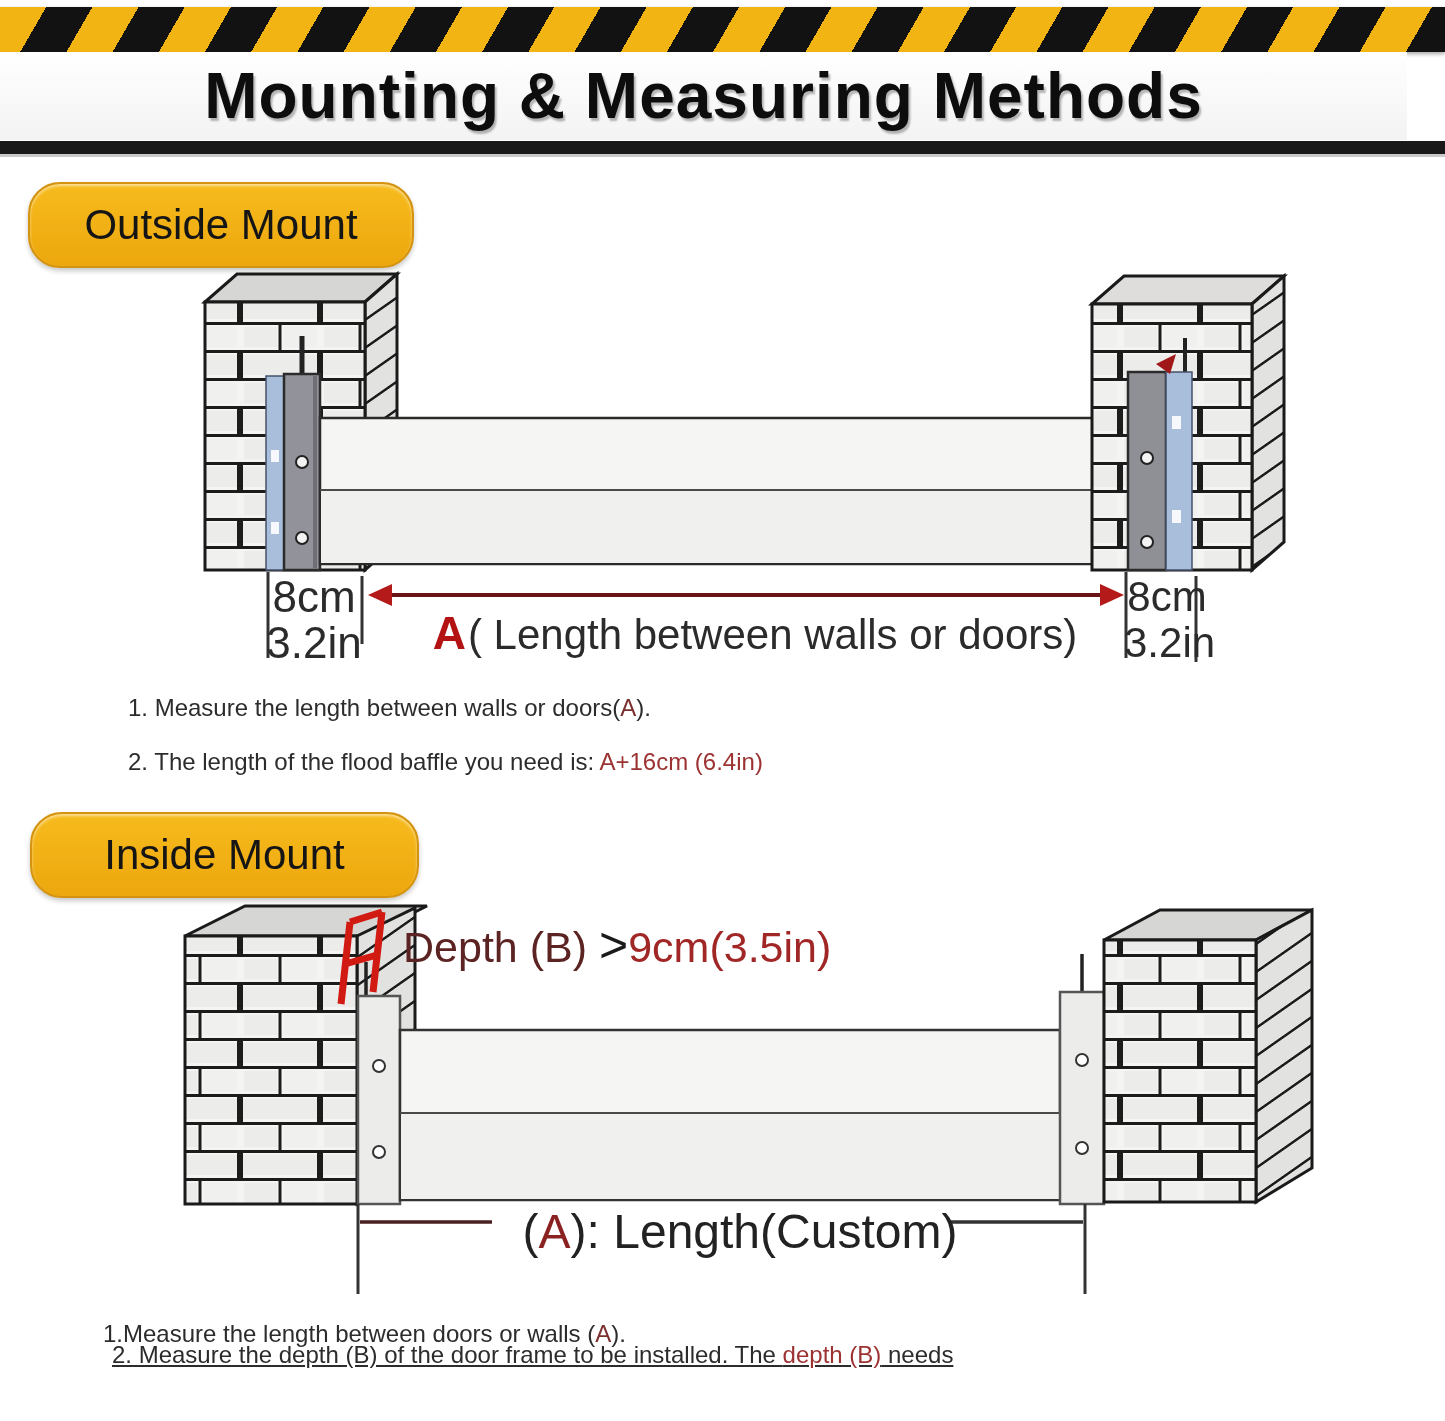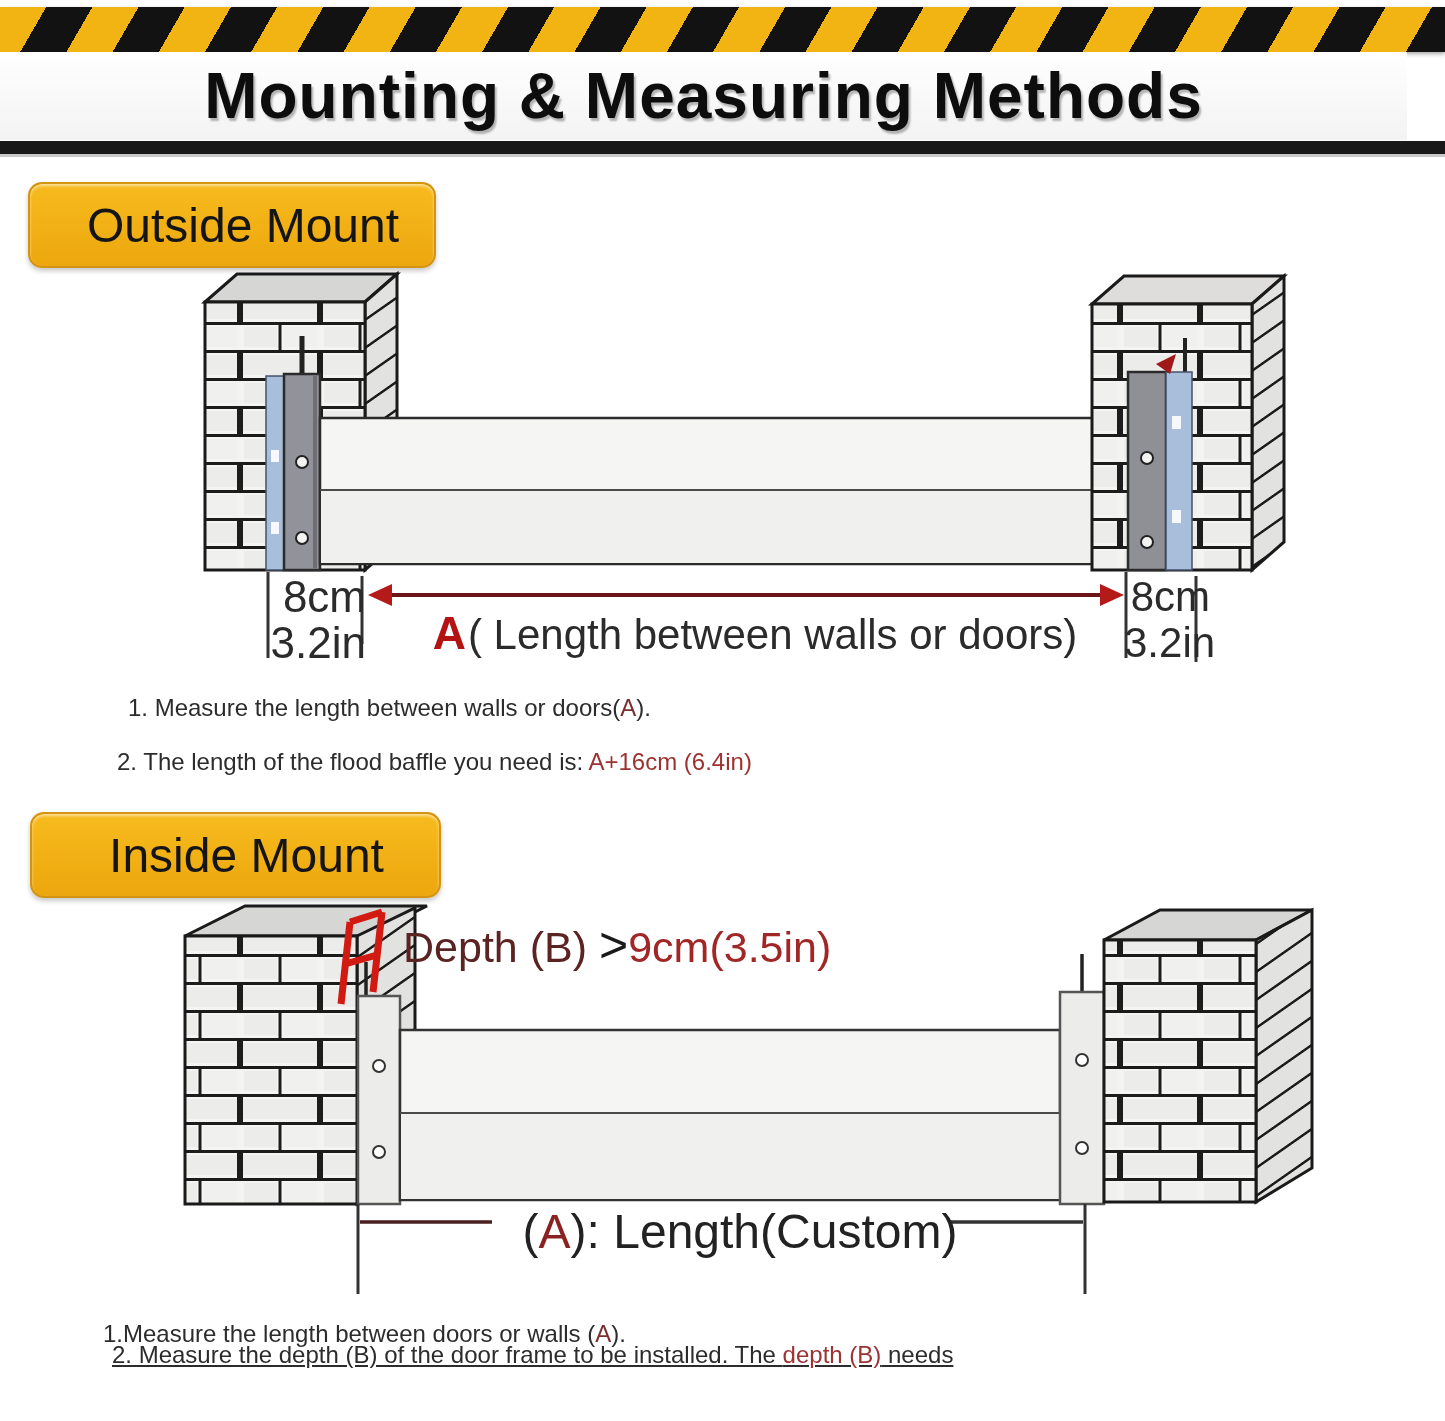--- a/index.html
+++ b/index.html
@@ -13,52 +13,52 @@
   .titleband{position:absolute;top:52px;left:0;width:1407px;height:88px;
              background:linear-gradient(#ffffff,#f3f3f3);
              display:flex;align-items:center;justify-content:center;}
   .title{font-size:64px;font-weight:bold;letter-spacing:1px;color:#0d0d0d;
          text-shadow:2px 3px 2px rgba(0,0,0,.28);}
   .blackbar{position:absolute;top:141px;left:0;width:1445px;height:13px;background:#191919;}
   .graybar{position:absolute;top:154px;left:0;width:1445px;height:3px;background:#c9c9c9;}
 
   
   .pill{position:absolute;background:linear-gradient(#f7bb1e,#eca70d);
-        border:2px solid #d49310;border-radius:14px;
+        border:2px solid #d49310;border-radius:32px;
         display:flex;align-items:center;justify-content:center;
-        font-size:48px;color:#151515;
-        box-shadow:inset 0 2px 3px rgba(255,255,255,.55),0 3px 5px rgba(0,0,0,.22);padding-left:22px;}
+        font-size:42px;color:#151515;
+        box-shadow:inset 0 2px 3px rgba(255,255,255,.55),0 3px 5px rgba(0,0,0,.22);}
   .pill.outside{left:28px;top:182px;width:382px;height:82px;}
   .pill.inside{left:30px;top:812px;width:385px;height:82px;}
 
   
   .diagram{position:absolute;left:0;width:1445px;height:400px;}
   .diagram.outside{top:266px;}
   .diagram.inside{top:898px;}
 
   
-  .dimtext{position:absolute;color:#2b2b2b;font-size:44px;line-height:46px;text-align:right;}
+  .dimtext{position:absolute;color:#2b2b2b;font-size:44px;line-height:46px;text-align:center;}
   .dim-left{left:262px;top:574px;width:104px;}
   .dim-right{left:1124px;top:574px;width:86px;font-size:42px;}
   .dimtext span{display:block;}
   .spanlabel{position:absolute;left:380px;top:606px;width:750px;font-size:42px;color:#2b2b2b;
              display:flex;justify-content:center;align-items:baseline;}
   .spanlabel .letterA{color:#b31312;font-weight:bold;font-size:46px;margin-right:2px;}
   .depthlabel{position:absolute;left:403px;top:916px;font-size:43px;white-space:nowrap;}
   .depthlabel .dl{color:#5c2323;}
   .depthlabel .gt{color:#1a1a1a;font-size:50px;}
   .depthlabel .dv{color:#a12626;}
   .lengthlabel{position:absolute;left:430px;top:1204px;width:620px;font-size:48px;color:#222;
                display:flex;justify-content:center;white-space:pre;}
   .lengthlabel .letterA{color:#8b2222;}
 
   
   .instr{position:absolute;font-size:24px;color:#2c2c2c;white-space:pre;}
   .o-step1{left:128px;top:694px;}
-  .o-step2{left:117px;top:748px;}
+  .o-step2{left:128px;top:748px;}
   .i-step1{left:103px;top:1320px;}
   .i-step2{left:112px;top:1341px;text-decoration:underline;}
   .i-step3{left:95px;top:1379px;}
   .maroon{color:#7b2f2f;}
   .redhl{color:#9c3232;}
 </style>
 </head>
 <body>
 
 <div class="page">

